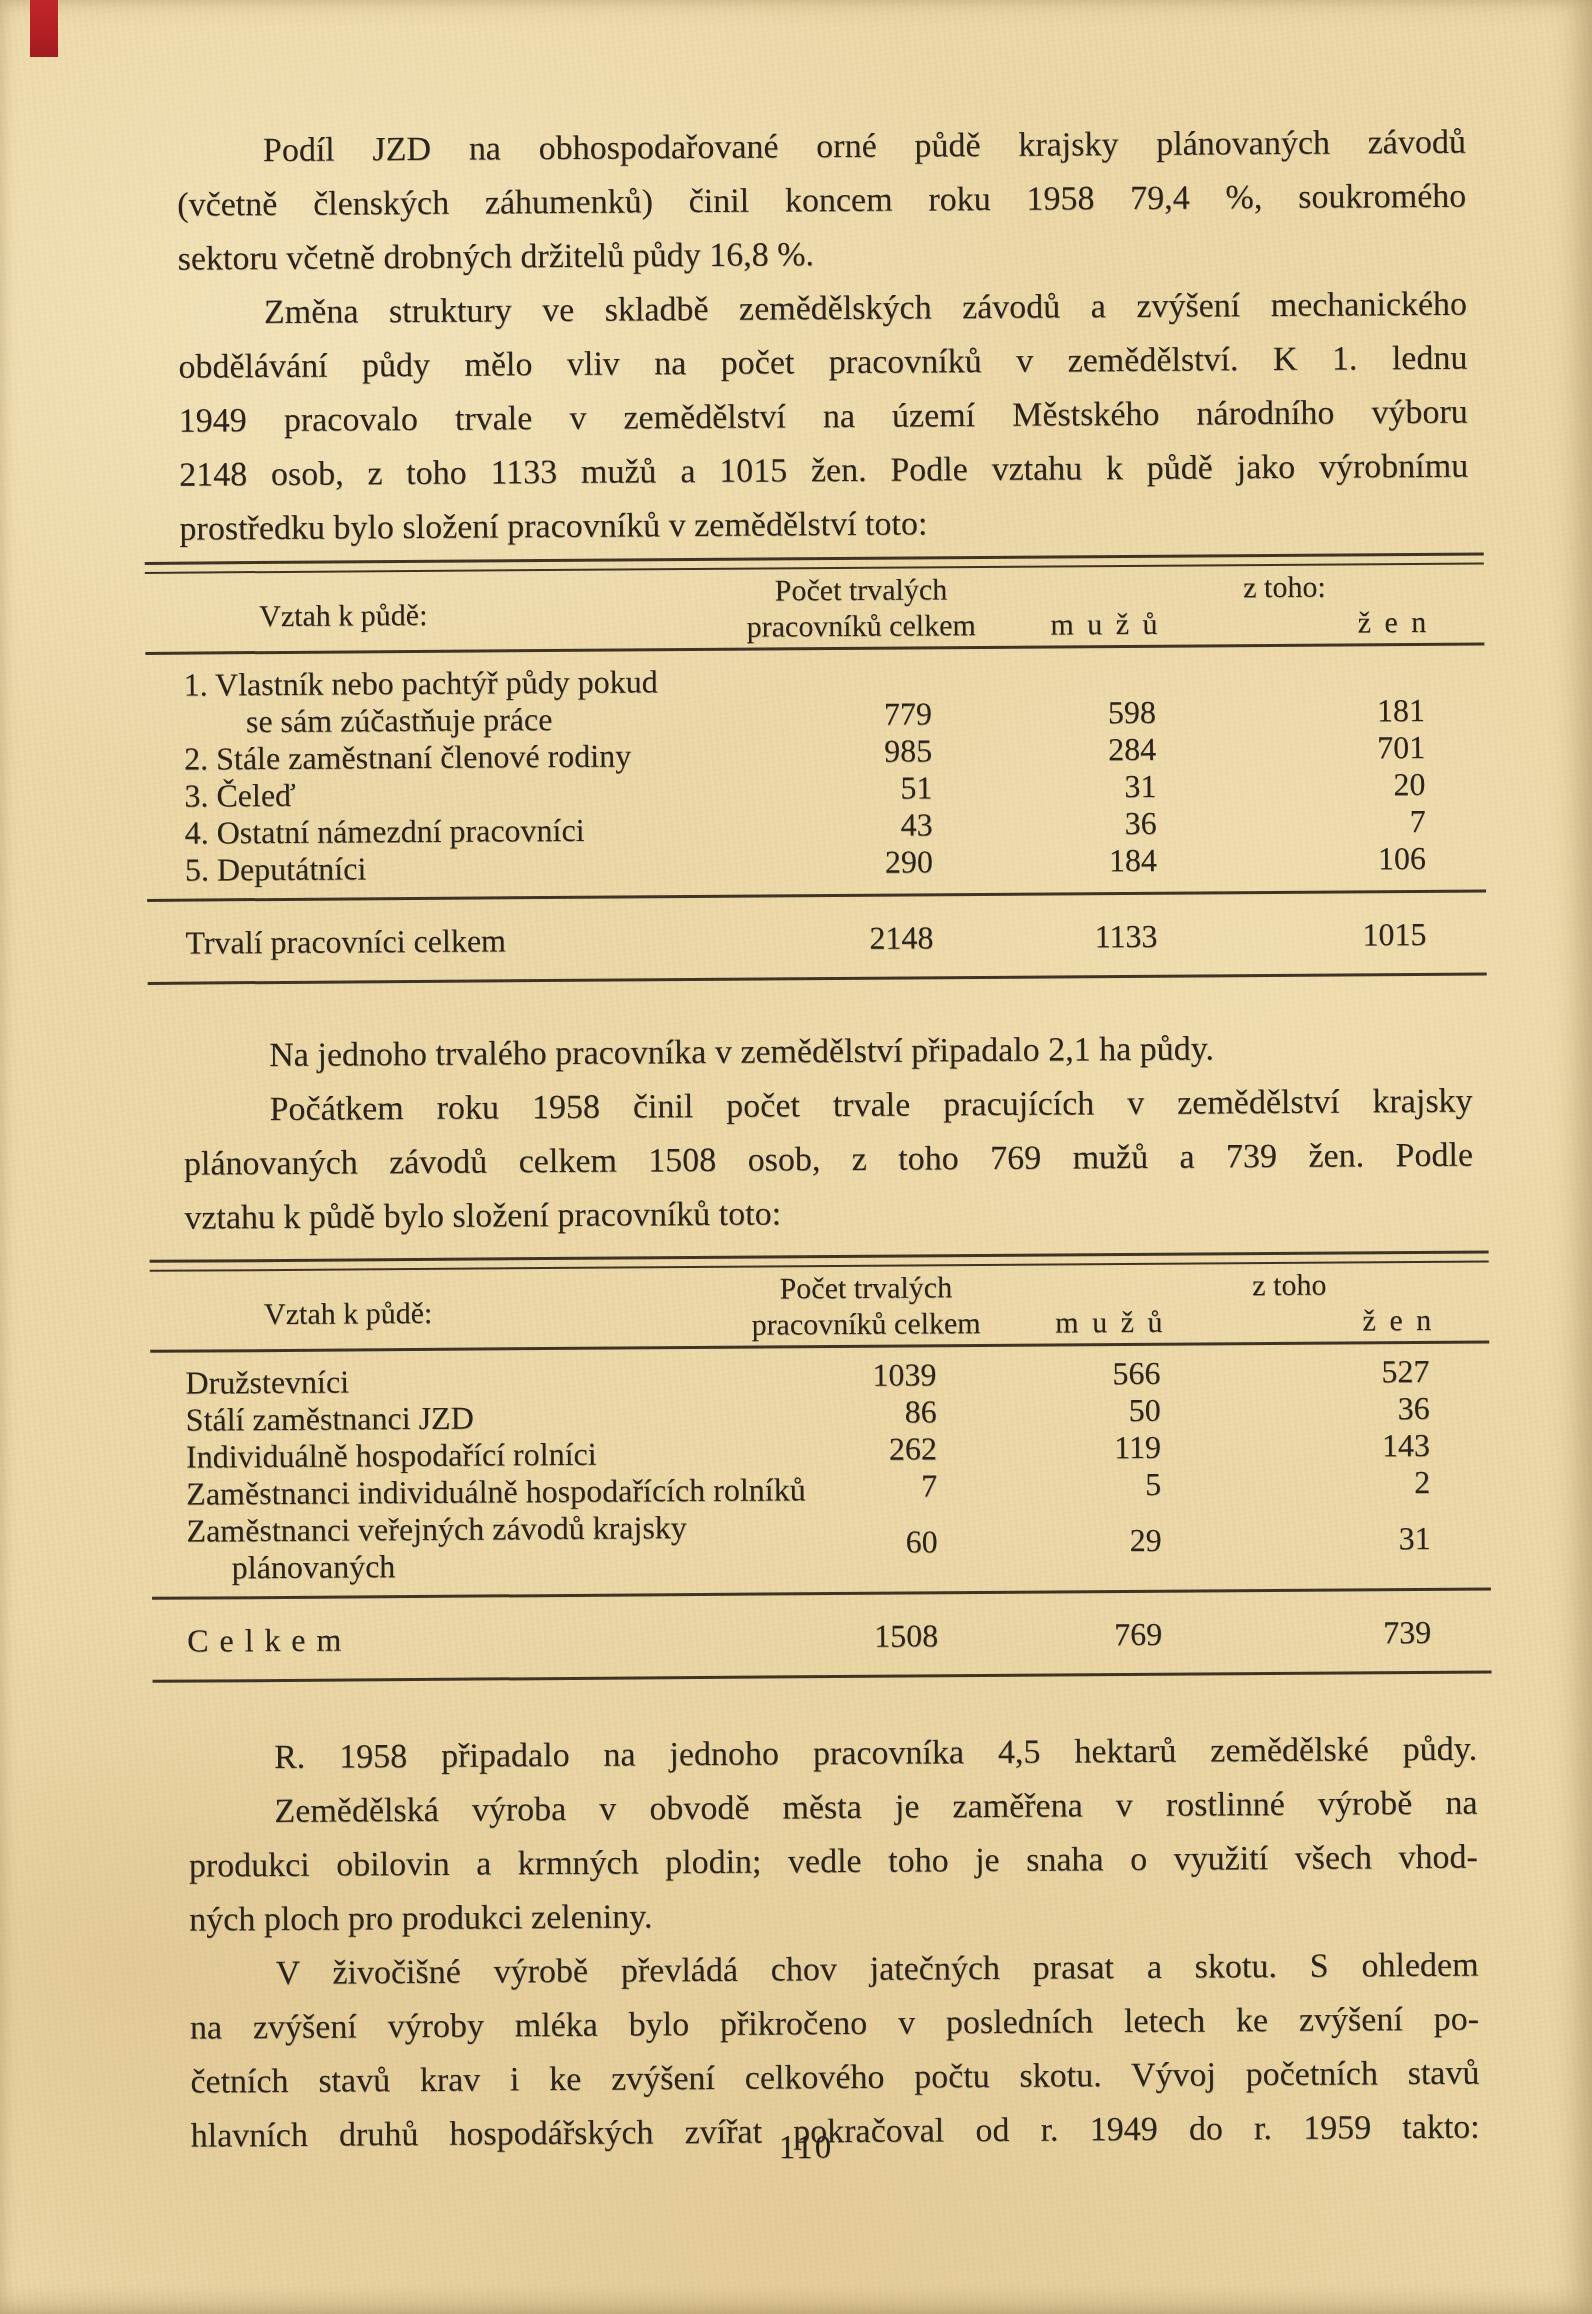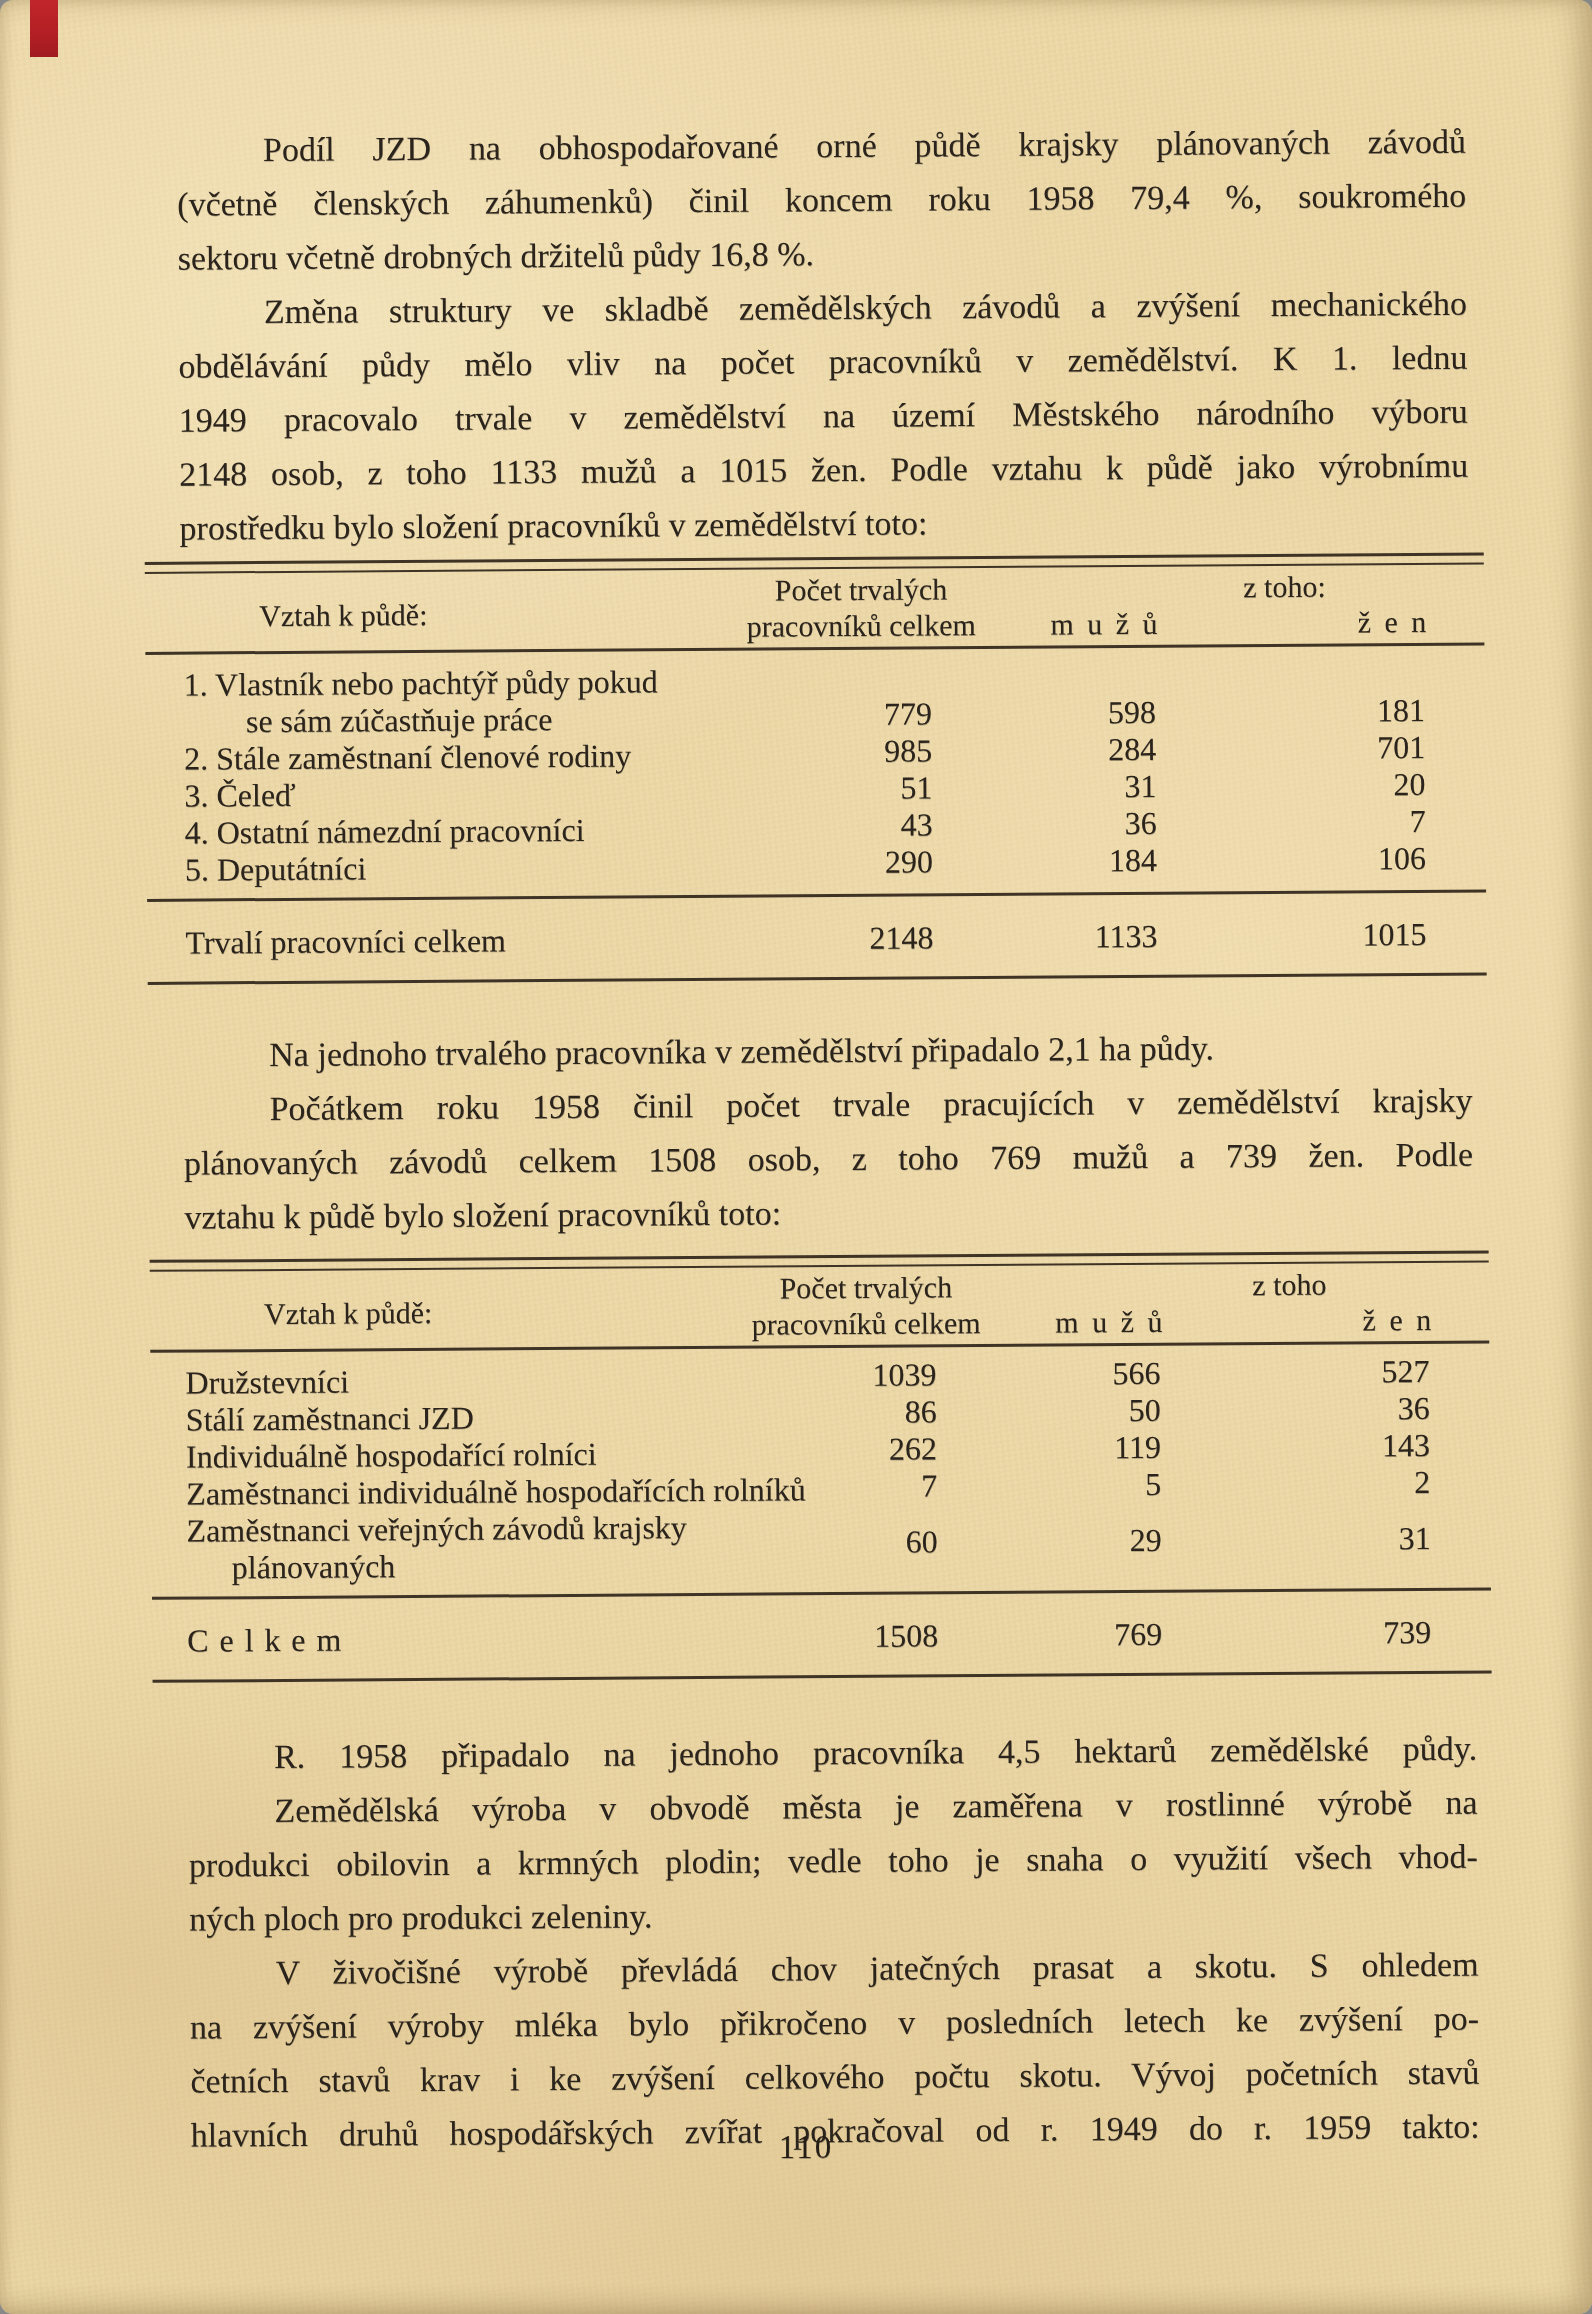--- a/index.html
+++ b/index.html
@@ -9,21 +9,20 @@
     background-image:
       radial-gradient(1144px 776px at 22% 14%, rgba(255,246,216,.38), transparent 62%),
       radial-gradient(975px 856px at 78% 42%, rgba(249,233,192,.32), transparent 60%),
       radial-gradient(1343px 975px at 50% 96%, rgba(213,184,129,.38), transparent 72%),
       radial-gradient(697px 498px at 8% 85%, rgba(206,176,120,.30), transparent 70%),
       repeating-linear-gradient(84deg, rgba(200,171,117,.055) 0 3px, rgba(246,232,198,.06) 3px 6px),
       repeating-linear-gradient(-8deg, rgba(189,158,108,.05) 0 2px, transparent 2px 5px);
     box-shadow: inset -16px 0 26px rgba(118,92,52,.28), inset 0 -12px 20px rgba(118,92,52,.14), inset 4px 0 10px rgba(118,92,52,.10);
     font-family:"Liberation Serif","DejaVu Serif",serif;
     color:#2b241c;
-    border-radius:13px;
   }
   .red-mark{position:absolute;left:30px;top:0;width:28px;height:57px;
     background:linear-gradient(180deg,#c0262b 0%,#b21f24 60%,#a01b20 100%);}
   .content{
     position:absolute;left:184px;top:123px;width:1289px;
     transform:rotate(-0.4deg);transform-origin:90px 1045px;
     font-size:34px;line-height:54px;
     text-shadow:0.4px 0.7px 0 rgba(46,36,24,.32);
   }
   .pline{text-align:justify;text-align-last:justify;white-space:normal;}

